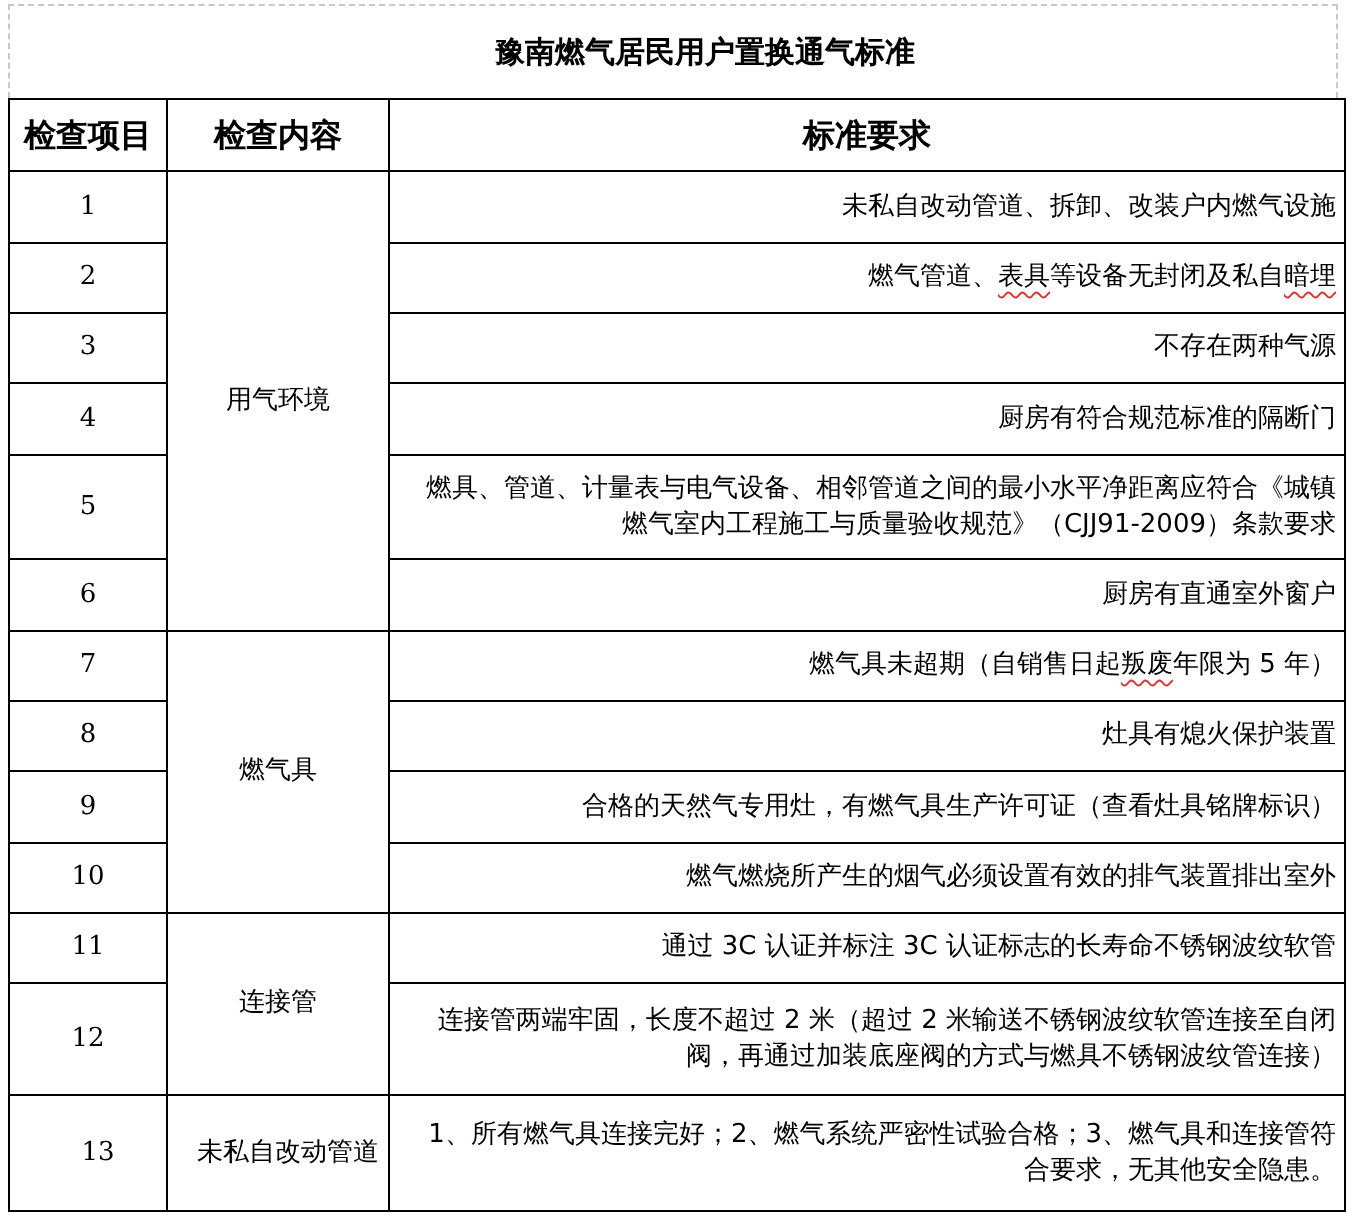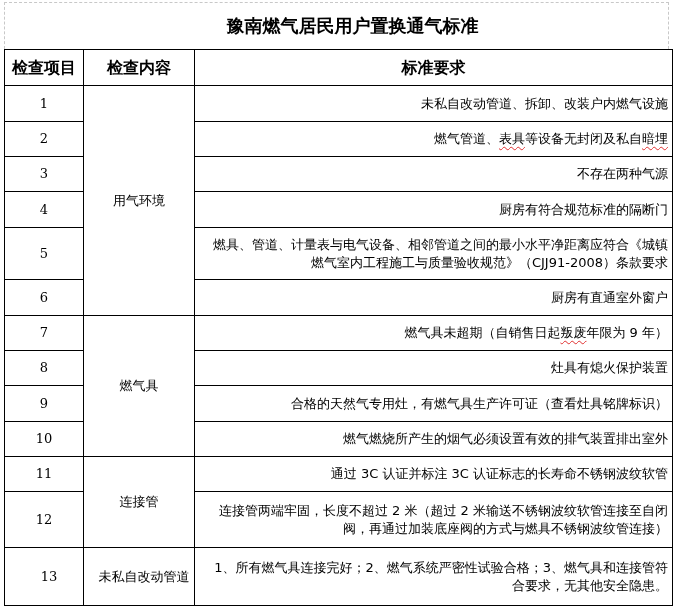--- a/index.html
+++ b/index.html
@@ -22,21 +22,21 @@
       width: 665px;
       height: 47px;
       border: 1px dashed #c8c8c8;
       border-bottom: none;
       box-sizing: border-box;
       display: flex;
       align-items: center;
       justify-content: center;
     }
     .title-text {
-      font-size: 18px;
+      font-size: 15px;
       font-weight: bold;
       letter-spacing: 0px;
       margin-left: 32px;
     }
     table.std {
       position: absolute;
       left: 4px;
       top: 49px;
       width: 668px;
       border-collapse: collapse;
@@ -128,33 +128,33 @@
     <tr class="r3">
       <td class="num">3</td>
       <td class="req">不存在两种气源</td>
     </tr>
     <tr class="r4">
       <td class="num">4</td>
       <td class="req">厨房有符合规范标准的隔断门</td>
     </tr>
     <tr class="r5">
       <td class="num">5</td>
-      <td class="req">燃具、管道、计量表与电气设备、相邻管道之间的最小水平净距离应符合《城镇燃气室内工程施工与质量验收规范》（CJJ91-2008）条款要求</td>
+      <td class="req">燃具、管道、计量表与电气设备、相邻管道之间的最小水平净距离应符合《城镇燃气室内工程施工与质量验收规范》（CJJ91-2009）条款要求</td>
     </tr>
     <tr class="r6">
       <td class="num">6</td>
       <td class="req">厨房有直通室外窗户</td>
     </tr>
 
     <tr class="r7">
       <td class="num">7</td>
       <td class="cat" rowspan="4">
         <span>燃气具</span>
       </td>
-      <td class="req"><span>燃气具未超期（自销售日起</span><span class="squiggle">叛废</span><span>年限为 9 年）</span></td>
+      <td class="req"><span>燃气具未超期（自销售日起</span><span class="squiggle">叛废</span><span>年限为 5 年）</span></td>
     </tr>
     <tr class="r8">
       <td class="num">8</td>
       <td class="req">灶具有熄火保护装置</td>
     </tr>
     <tr class="r9">
       <td class="num">9</td>
       <td class="req">合格的天然气专用灶，有燃气具生产许可证（查看灶具铭牌标识）</td>
     </tr>
     <tr class="r10">

